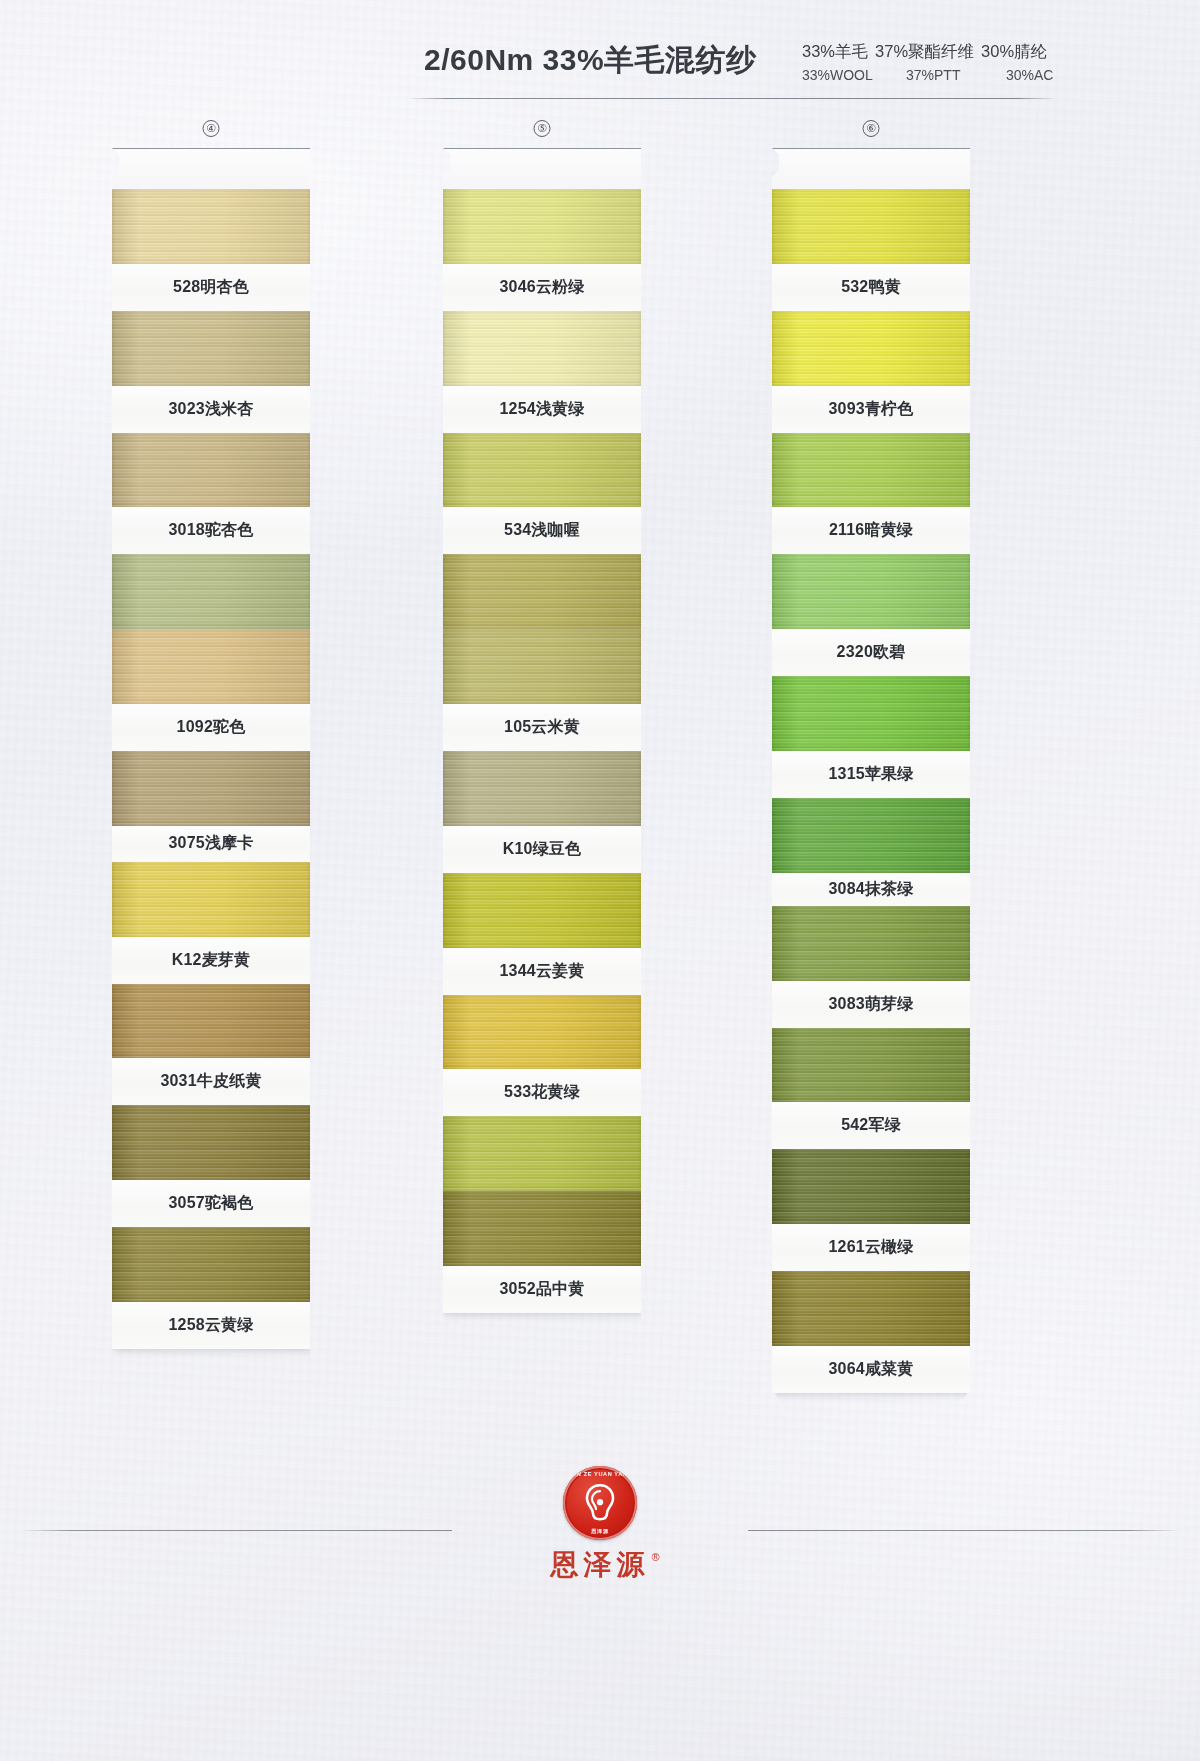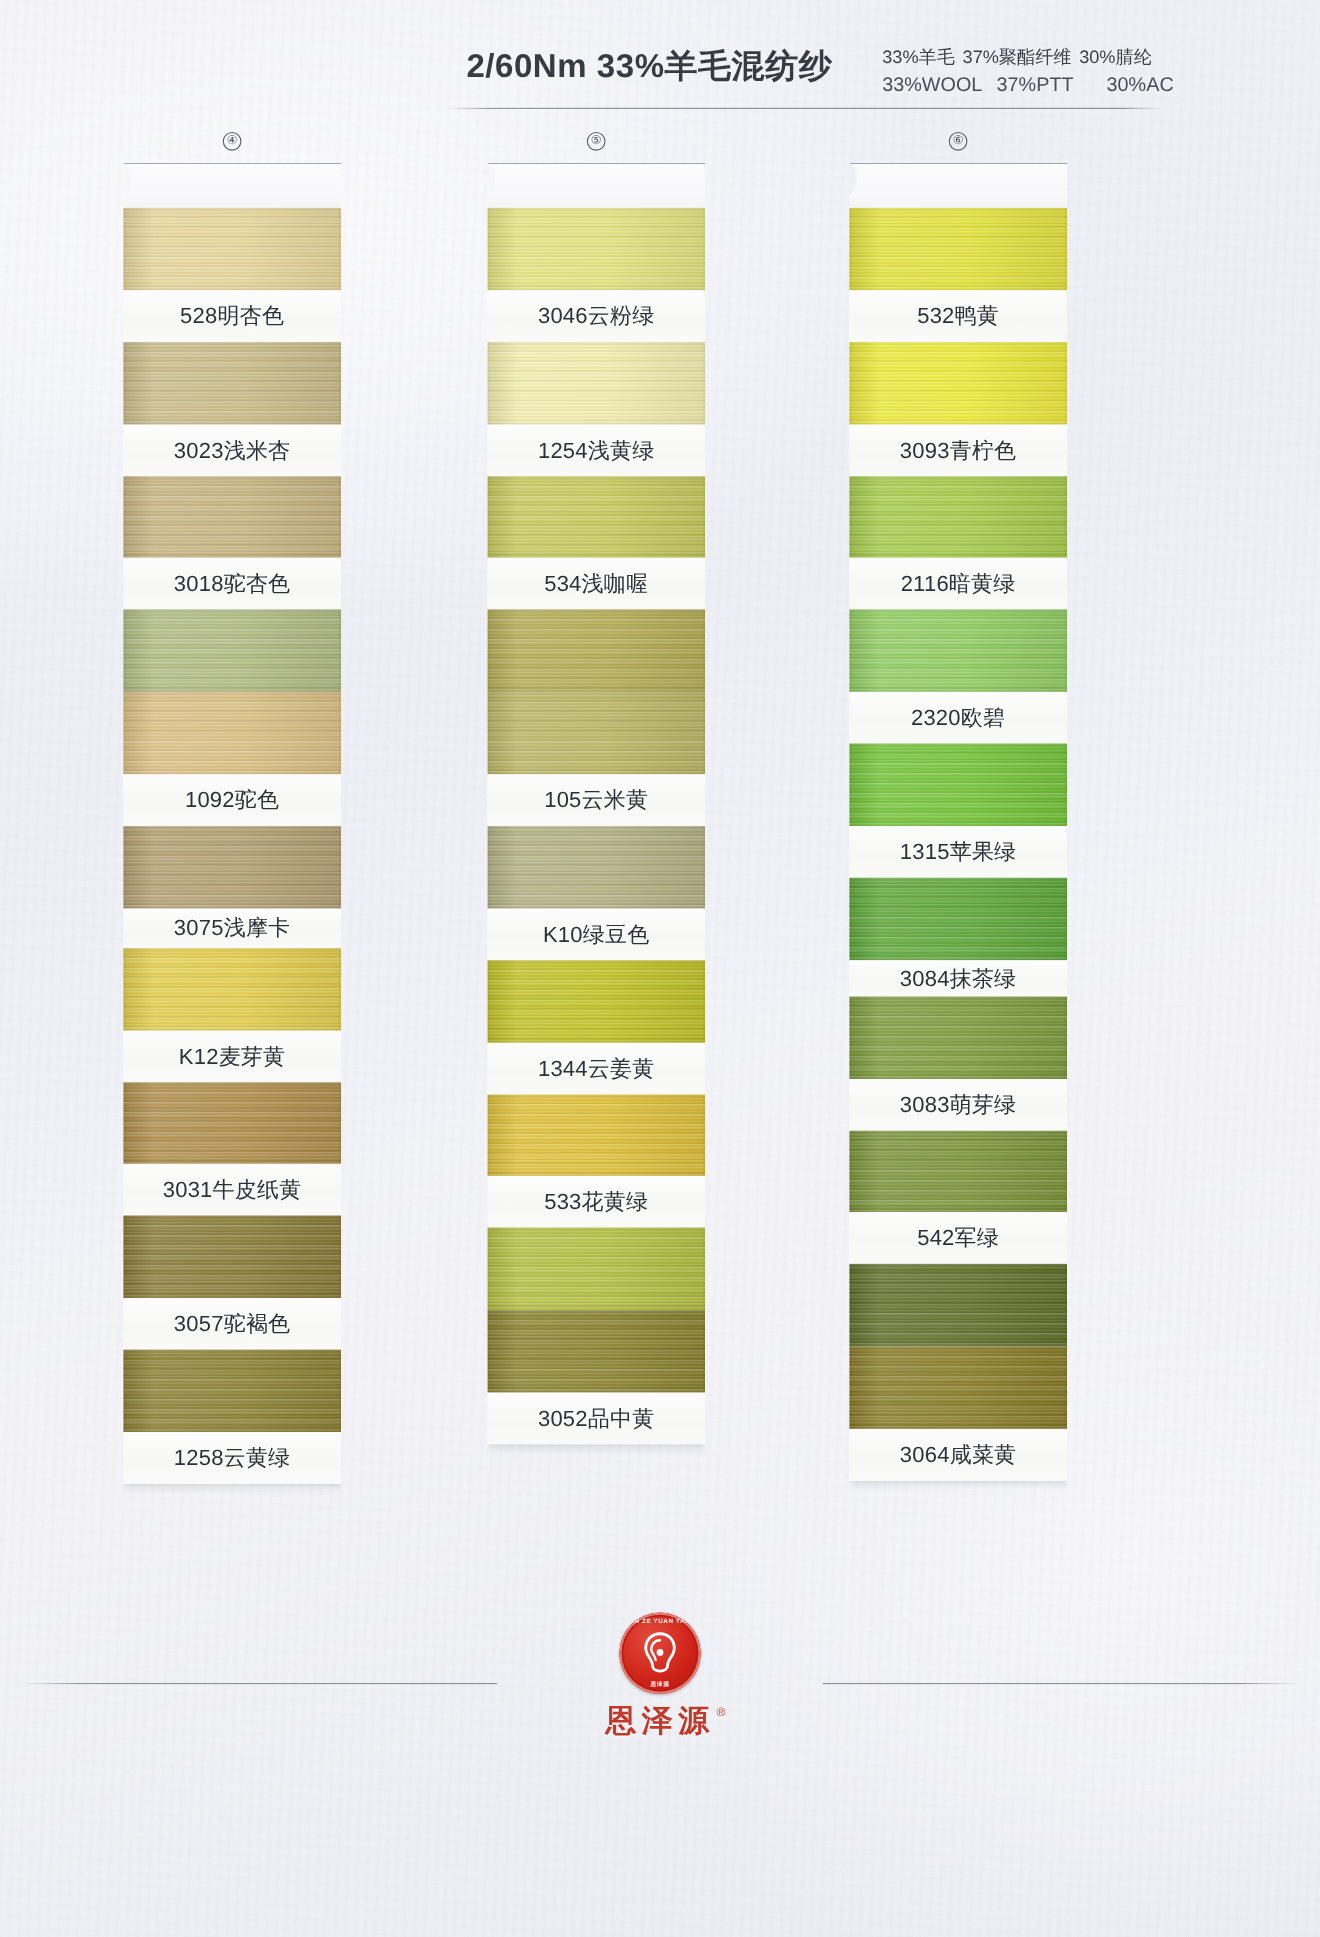--- a/index.html
+++ b/index.html
@@ -38,21 +38,21 @@
     color:#383b42; white-space:nowrap;
   }
   .comp{
     position:absolute; left:378px; top:1px; width:290px;
   }
   .comp-cn{
     font-size:16.5px; color:#3c3f46; white-space:nowrap; letter-spacing:0px;
     display:flex; gap:7px;
   }
   .comp-en{
-    font-size:18px; color:#4a4d55; white-space:nowrap; margin-top:4px;
+    font-size:14px; color:#4a4d55; white-space:nowrap; margin-top:4px;
     display:flex;
   }
   .comp-en span:nth-child(1){ width:104px; }
   .comp-en span:nth-child(2){ width:100px; }
   .hdr-rule{
     position:absolute; left:408px; top:98px; width:648px; height:1px;
     background:linear-gradient(90deg, rgba(120,124,134,0) 0%, rgba(120,124,134,.85) 6%, rgba(120,124,134,.9) 94%, rgba(120,124,134,0) 100%);
   }
 
   
@@ -110,22 +110,23 @@
   .swatch::after{
     content:""; position:absolute; inset:0;
     background-image: repeating-linear-gradient(180deg, rgba(255,255,255,.10) 0px, rgba(255,255,255,0) 5px, rgba(0,0,0,.03) 9px);
     pointer-events:none;
   }
 
   .label{
     position:relative; width:198px; height:47px;
     background:linear-gradient(180deg,#fdfdfd 0%,#f7f7f6 55%,#fafaf9 100%);
     display:flex; align-items:center; justify-content:center;
-    font-size:20px; color:#2d3036; white-space:nowrap;
+    font-size:16px; color:#2d3036; white-space:nowrap;
     letter-spacing:.2px;
+    font-weight:bold;
   }
 
   
   .footer{ position:absolute; left:0; top:1458px; width:1200px; height:180px; }
   .foot-rule-l{
     position:absolute; left:20px; top:72px; width:432px; height:1px;
     background:linear-gradient(90deg, rgba(120,124,134,0) 0%, rgba(120,124,134,.8) 12%, rgba(120,124,134,.85) 100%);
   }
   .foot-rule-r{
     position:absolute; left:748px; top:72px; width:432px; height:1px;
@@ -253,20 +254,21 @@
         <div class="label" style="height: 47px;">2320欧碧</div>
         <div class="swatch" style="height: 74.8px; background-color: rgb(117, 196, 58);"></div>
         <div class="label" style="height: 47px;">1315苹果绿</div>
         <div class="swatch" style="height: 74.8px; background-color: rgb(95, 168, 58);"></div>
         <div class="label" style="height: 33px;">3084抹茶绿</div>
         <div class="swatch" style="height: 74.8px; background-color: rgb(127, 156, 63);"></div>
         <div class="label" style="height: 47px;">3083萌芽绿</div>
         <div class="swatch" style="height: 74.8px; background-color: rgb(125, 148, 59);"></div>
         <div class="label" style="height: 47px;">542军绿</div>
         <div class="swatch" style="height: 74.8px; background-color: rgb(99, 112, 44);"></div>
+        <div class="label" style="height: 47px;">1261云橄绿</div>
         <div class="swatch" style="height: 74.8px; background-color: rgb(138, 126, 42);"></div>
         <div class="label" style="height: 47px;">3064咸菜黄</div>
       </div>
   </div>
 </div>
 
 <div class="footer">
   <div class="foot-rule-l"></div>
   <div class="foot-rule-r"></div>
   <div class="logo-wrap">

